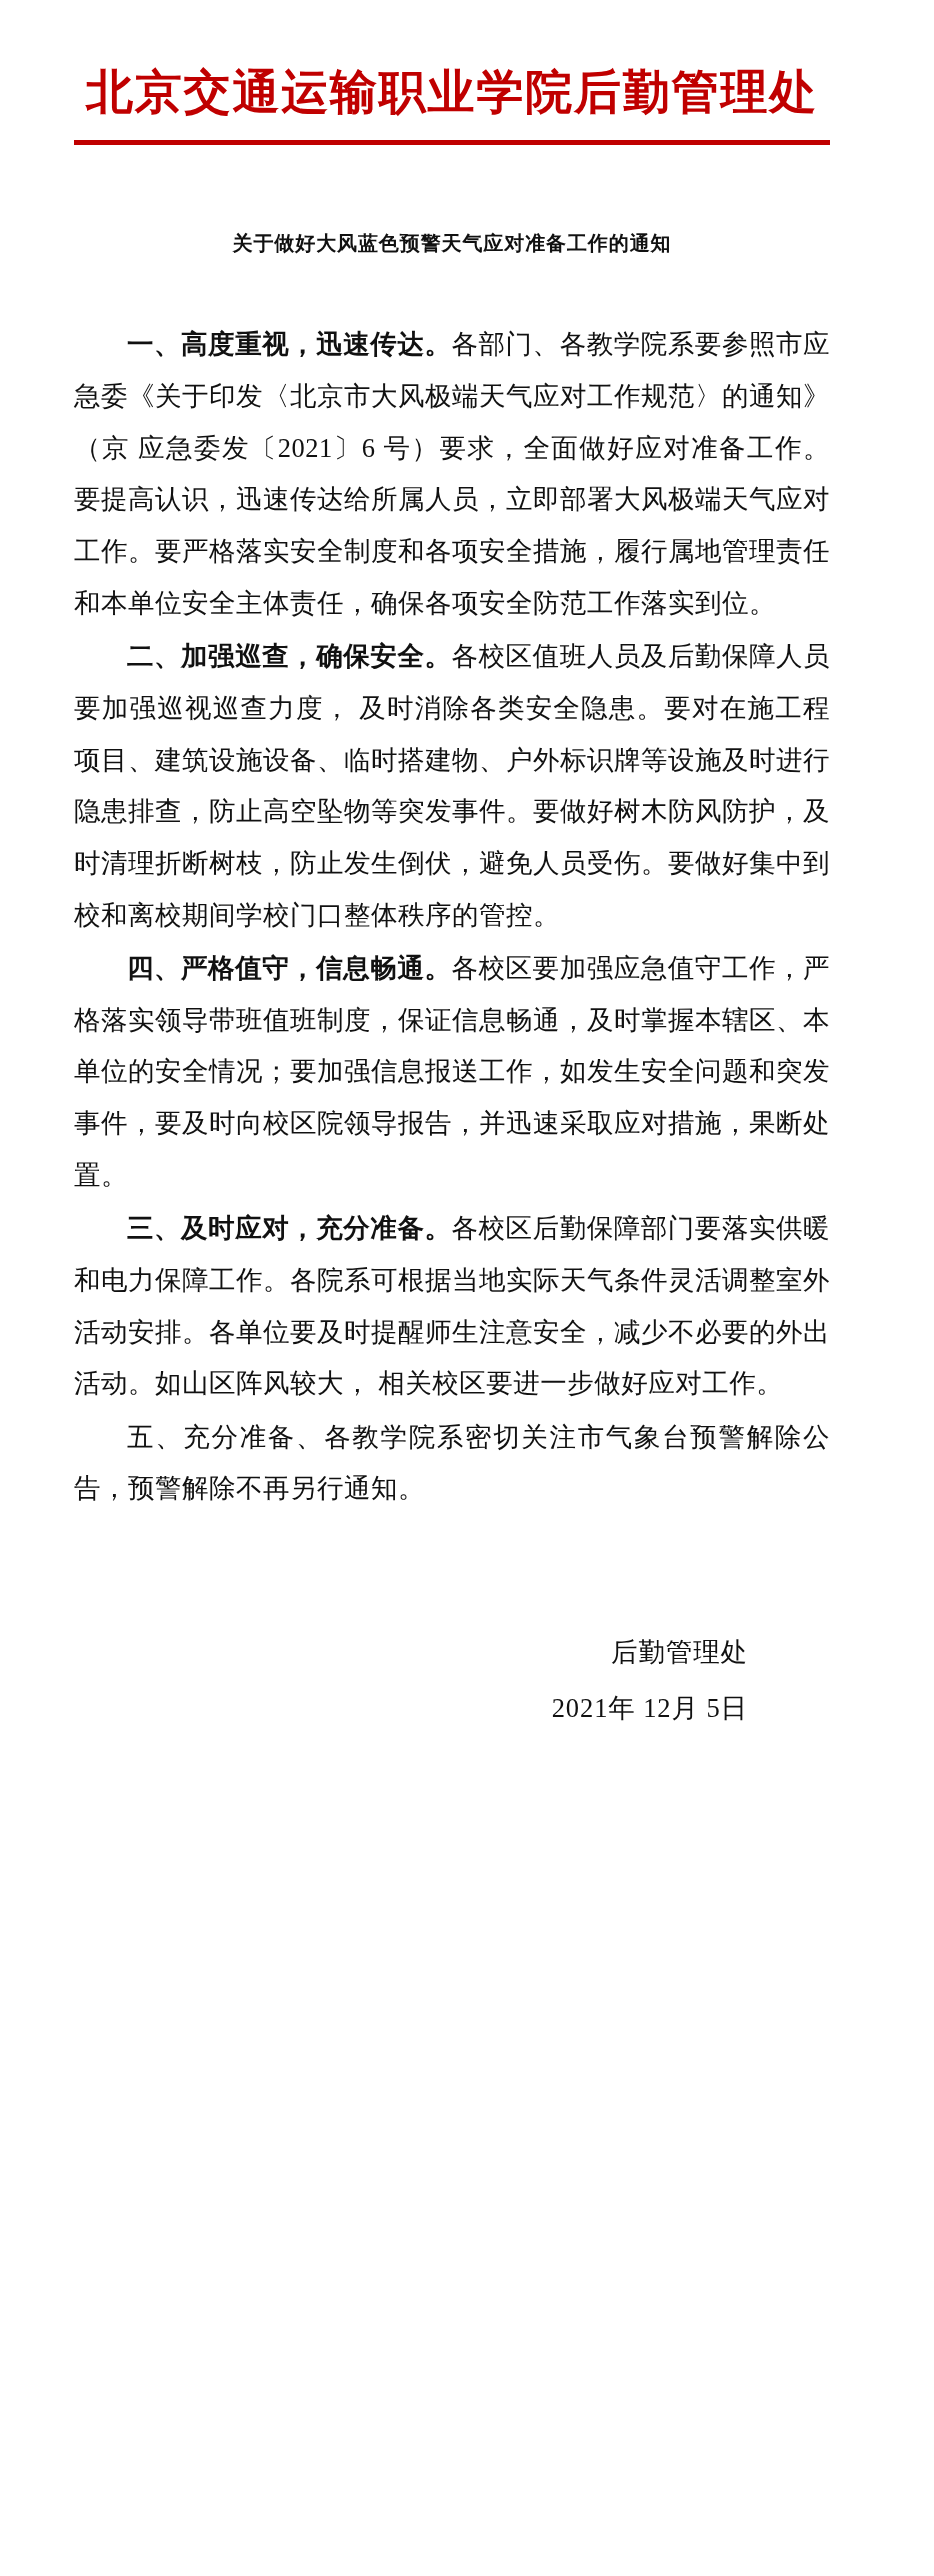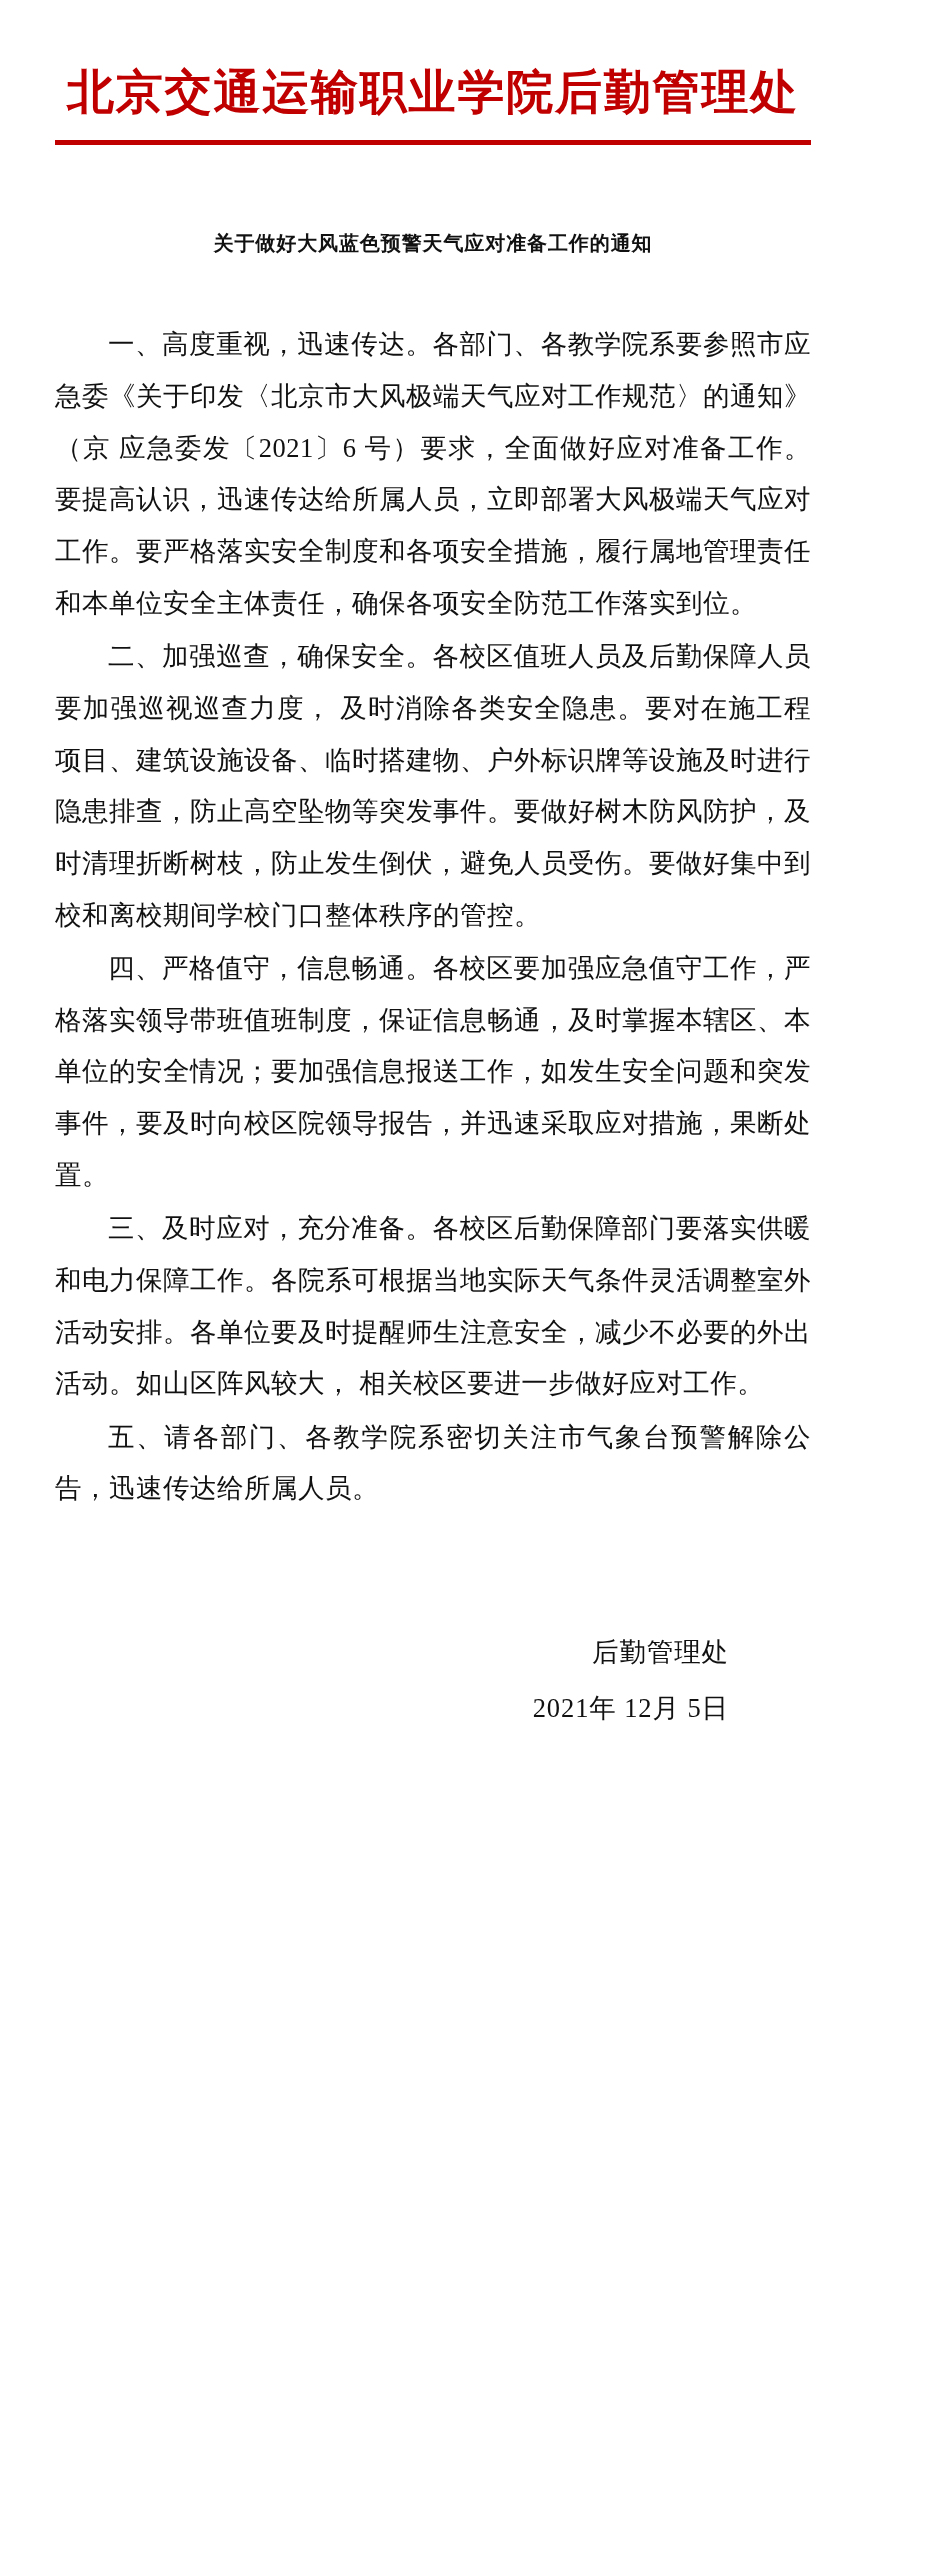--- a/index.html
+++ b/index.html
@@ -13,20 +13,21 @@
     font-family: "Liberation Serif", "DejaVu Serif", serif;
     color: #1a1a1a;
   }
   .page {
     width: 866px;
     min-height: 2576px;
     box-sizing: border-box;
     padding: 37px 55px 55px 55px;
     background: #ffffff;
     position: relative;
+    margin-left: 19px;
   }
   .doc-header {
     text-align: center;
     padding: 27px 0 16.4px 0;
   }
   .doc-header-title {
     font-family: "Liberation Serif", "DejaVu Serif", serif;
     font-weight: bold;
     font-size: 47px;
     letter-spacing: 1.8px;
@@ -61,21 +62,21 @@
     text-align: justify;
     text-justify: inter-ideograph;
   }
   .p-indent {
     text-indent: 2em;
   }
   .p-flush {
     text-indent: 0;
   }
   .lead {
-    font-weight: normal;
+    font-weight: bold;
   }
   .signature {
     margin-top: 110px;
     text-align: right;
     font-size: 26.5px;
     line-height: 2.1;
     padding-right: 82px;
     color: #111111;
   }
   .signature div {
@@ -111,21 +112,21 @@
 
     <p class="p-indent">
       <span class="lead">四、严格值守，信息畅通。</span><span>各校区要加强应急值守工作，严格落实领导带班值班制度，保证信息畅通，及时掌握本辖区、本单位的安全情况；要加强信息报送工作，如发生安全问题和突发事件，要及时向校区院领导报告，并迅速采取应对措施，果断处置。</span>
     </p>
 
     <p class="p-indent">
       <span class="lead">三、及时应对，充分准备。</span><span>各校区后勤保障部门要落实供暖和电力保障工作。各院系可根据当地实际天气条件灵活调整室外活动安排。各单位要及时提醒师生注意安全，减少不必要的外出活动。如山区阵风较大， 相关校区要进一步做好应对工作。</span>
     </p>
 
     <p class="p-indent">
-      <span>五、请各部门、各教学院系密切关注市气象台预警解除公告，迅速传达给所属人员。</span>
+      <span>五、充分准备、各教学院系密切关注市气象台预警解除公告，预警解除不再另行通知。</span>
     </p>
 
   </div>
 
   <div class="signature">
     <div>后勤管理处</div>
     <div>2021年 12月 5日</div>
   </div>
 
   <div class="spacer"></div>

